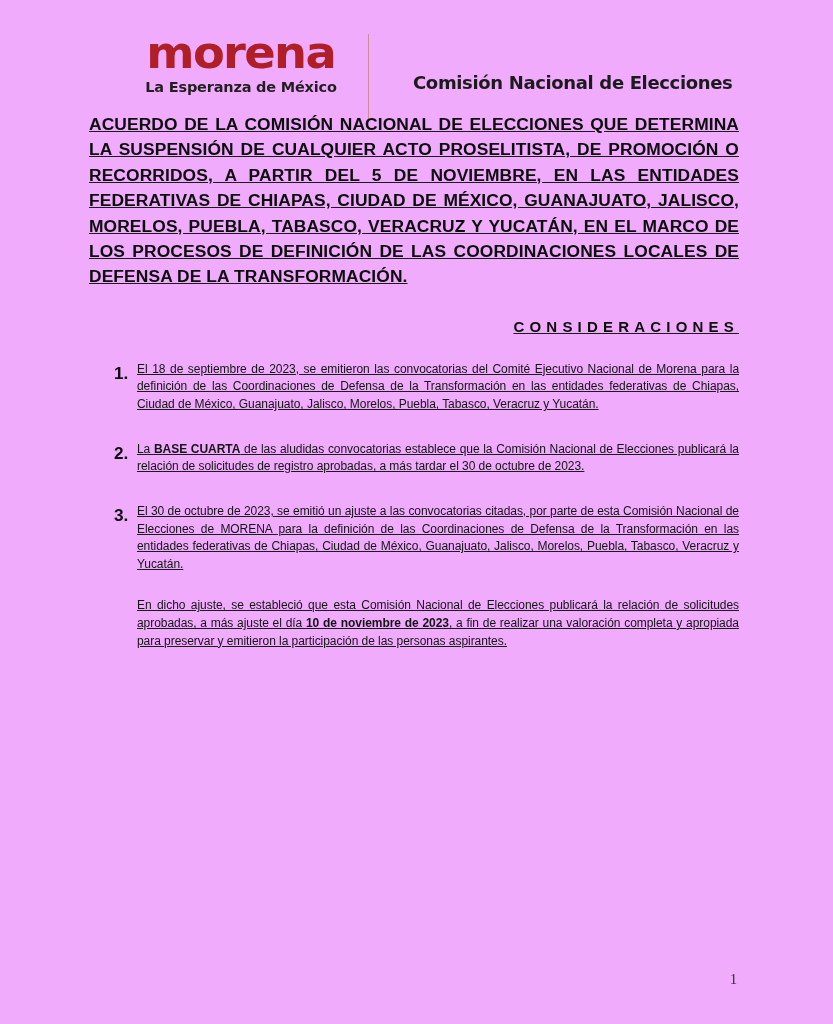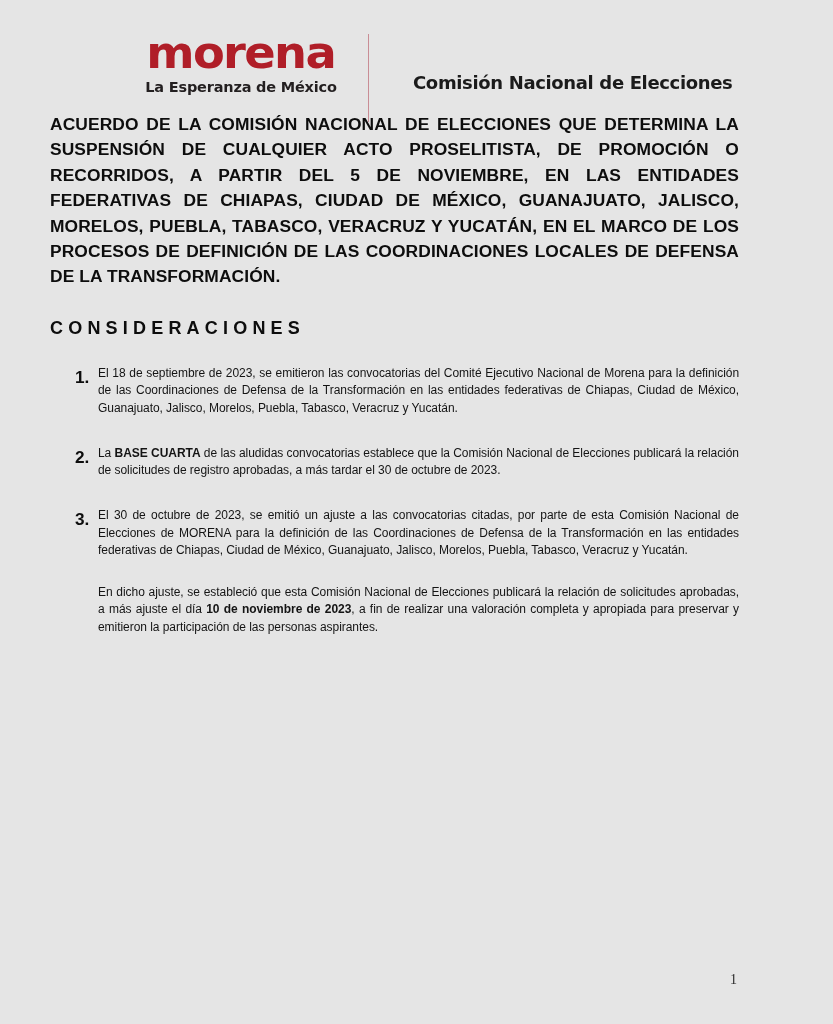--- a/index.html
+++ b/index.html
@@ -24,21 +24,21 @@
     bottom: 0;
     width: 6px;
     pointer-events: none;
   }
   .page-edge.left  { left: 0;  background: linear-gradient(to right, #d9d9d9 0%, #eeeeee 55%, #ffffff 100%); }
   .page-edge.right { right: 0; background: linear-gradient(to left,  #d0d0d0 0%, #ededed 55%, #ffffff 100%); }
 
   .page {
     position: absolute;
     inset: 0;
-    background: #e5e5e5;
+    background: #f0abfc;
     padding: 0;
   }
 
   
   .doc-header {
     display: flex;
     align-items: center;
     padding: 34px 0 0 0;
     margin-left: 148px;
     height: 92px;
@@ -83,41 +83,42 @@
     font-weight: bold;
     font-size: 18px;
     color: #1b1b1b;
     letter-spacing: -0.35px;
     white-space: nowrap;
     margin-top: 38px;
   }
 
   
   .doc-body {
-    margin: 0 94px 0 50px;
+    margin: 0 94px 0 89px;
     padding-top: 20px;
+    text-decoration: underline;
   }
 
   .doc-title {
     font-family: "Liberation Sans", sans-serif;
     font-weight: bold;
     font-size: 17.4px;
     line-height: 1.46;
     text-align: justify;
     text-align-last: left;
     color: #0d0d0d;
     margin: 0 0 4px 0;
     letter-spacing: 0.1px;
   }
 
   .section-heading {
-    text-align: left;
-    font-family: "Liberation Sans", sans-serif;
-    font-weight: bold;
-    font-size: 18px;
+    text-align: right;
+    font-family: "Liberation Sans", sans-serif;
+    font-weight: bold;
+    font-size: 15px;
     letter-spacing: 5.2px;
     color: #0d0d0d;
     margin: 28px 0 26px 0;
   }
 
   ol.considerations {
     list-style: none;
     margin: 0;
     padding: 0;
     counter-reset: cons;

